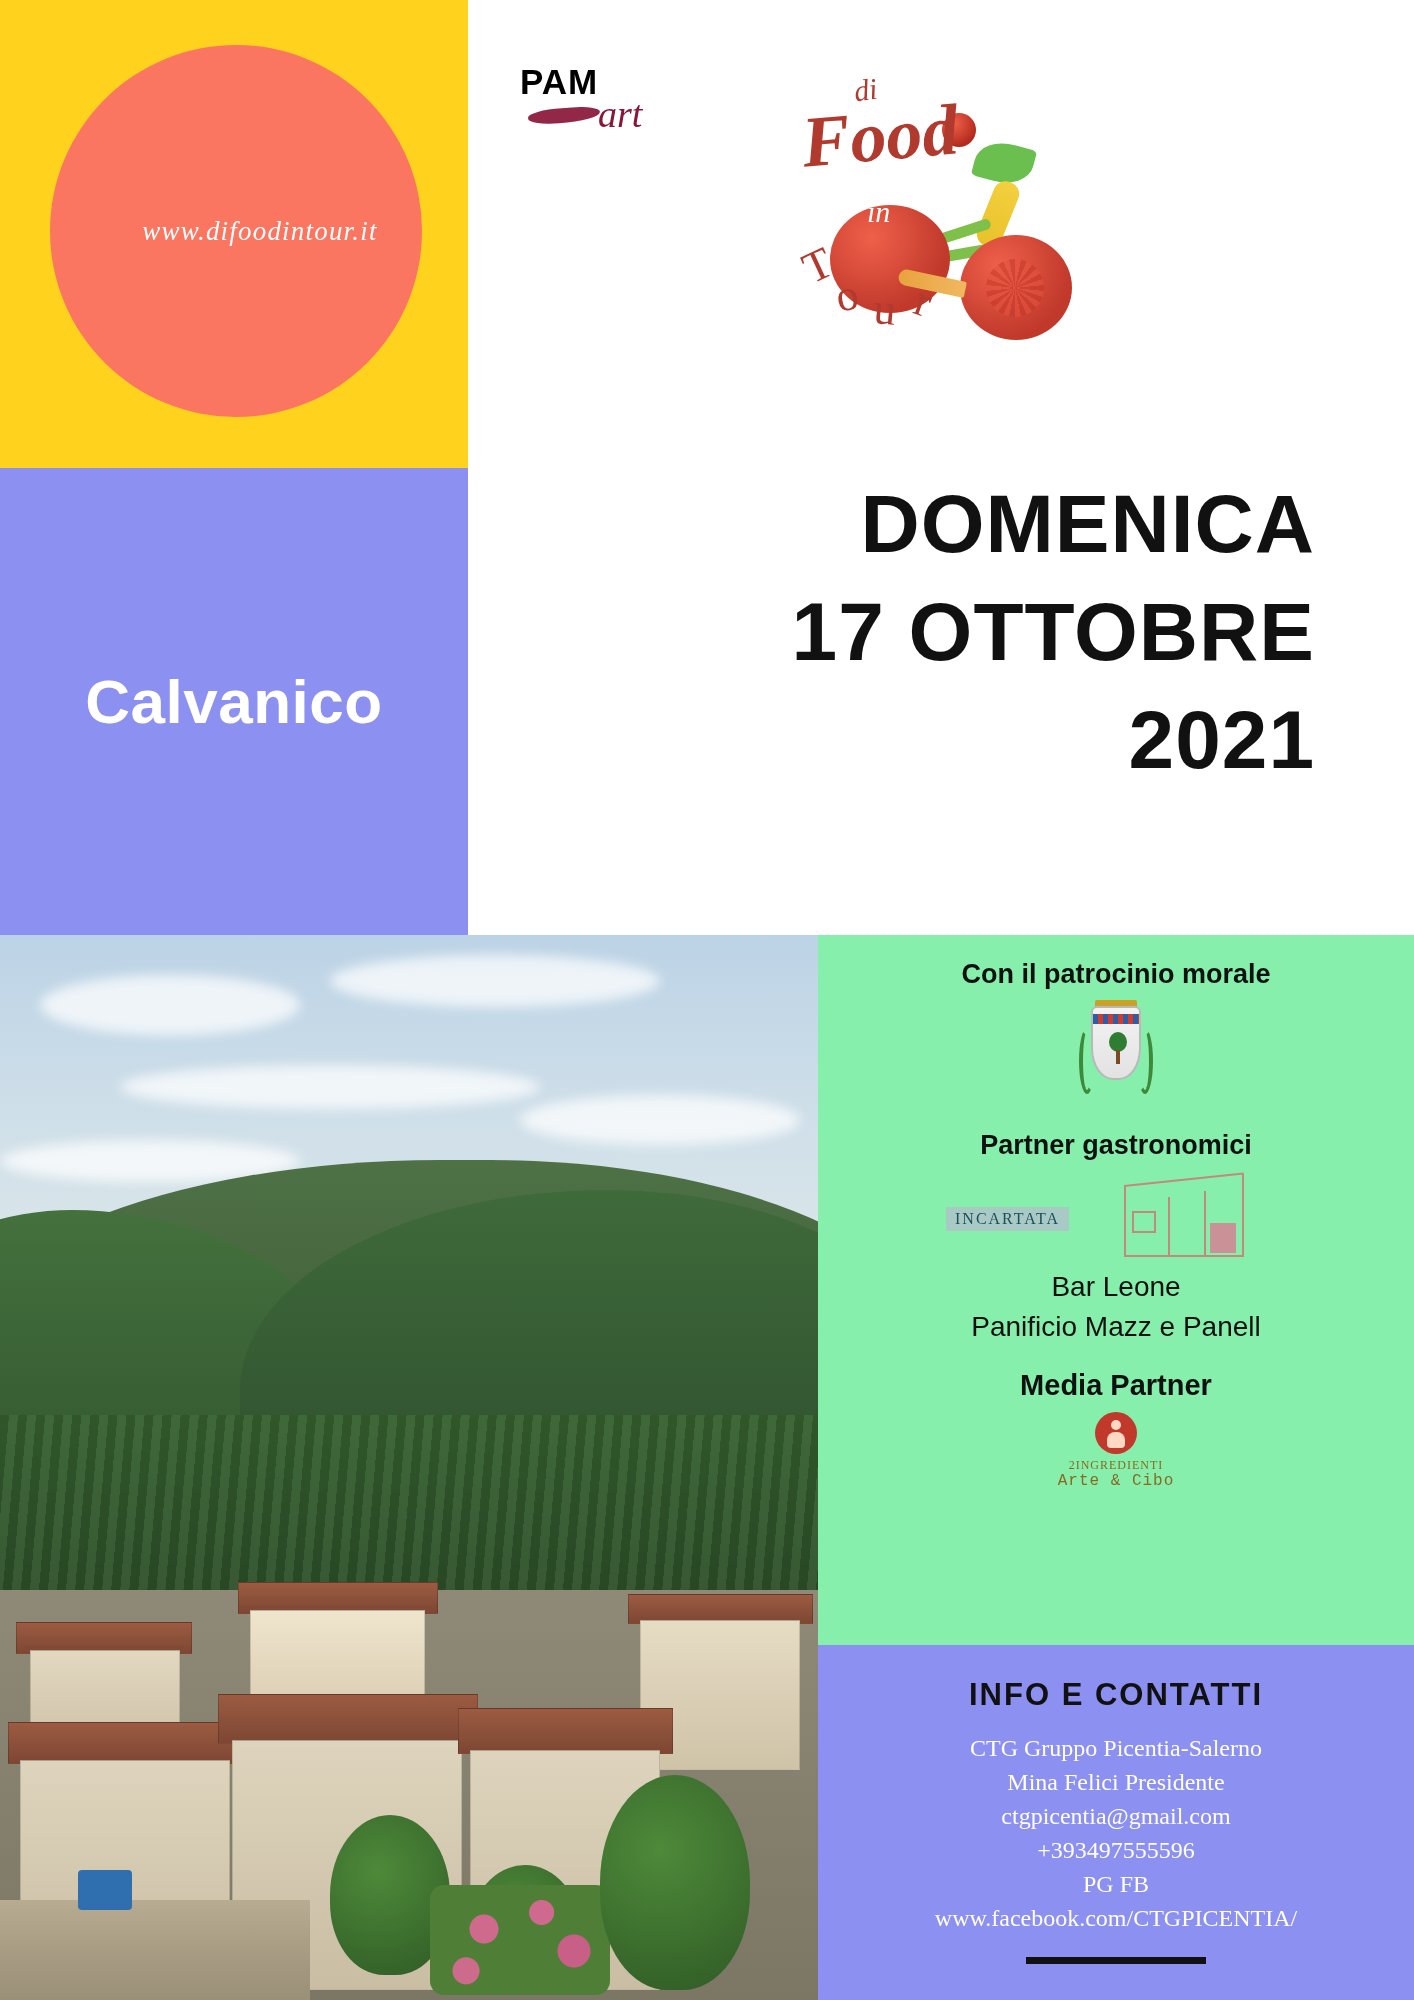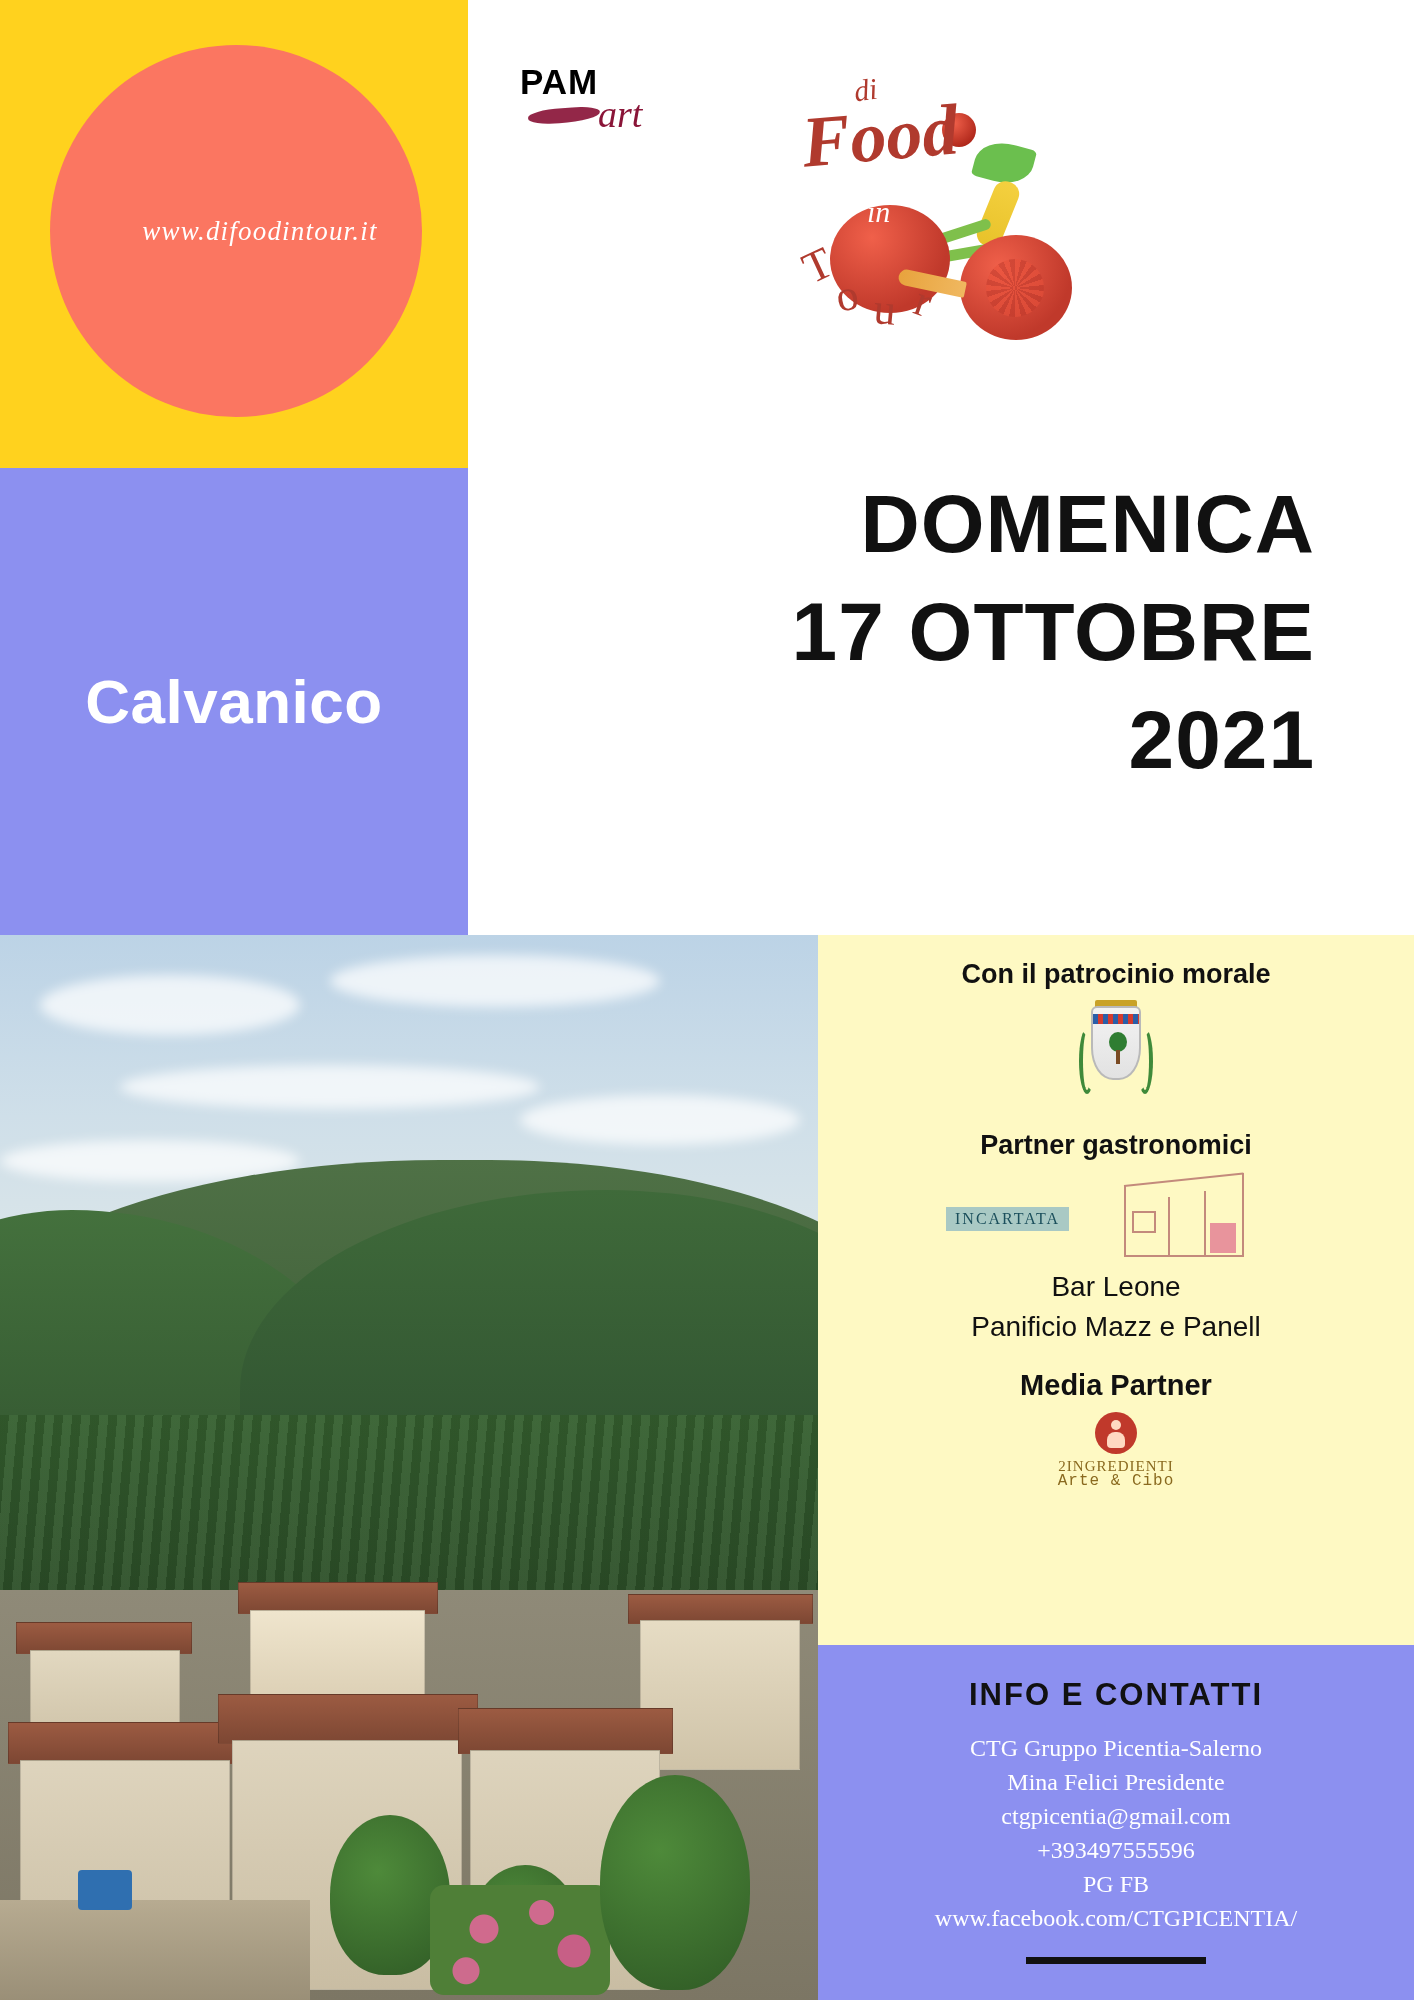--- a/index.html
+++ b/index.html
@@ -302,21 +302,21 @@
   }
   .blue-bin {
     position: absolute; left: 78px; top: 935px; width: 54px; height: 40px;
     background: #2f6fb0; border-radius: 4px;
   }
 
   
   .partners {
     position: absolute; left: 818px; top: 935px;
     width: 596px; height: 710px;
-    background: #fef9c3;
+    background: #86efac;
     text-align: center;
     padding-top: 24px;
   }
   .p-heading {
     font-family: "Liberation Sans", sans-serif;
     font-weight: bold;
     font-size: 27px;
     color: #111111;
   }
   .crest {
@@ -403,21 +403,21 @@
     position: absolute; left: 60px; top: 8px;
     width: 10px; height: 10px; border-radius: 50%; background: #ffd9c2;
   }
   .ml-body {
     position: absolute; left: 56px; top: 20px;
     width: 18px; height: 16px; border-radius: 8px 8px 4px 4px; background: #ffd9c2;
   }
   .ml-name {
     position: absolute; left: 0; top: 46px; width: 100%;
     font-family: "Liberation Serif", serif;
-    font-size: 15px; color: #8A6A1F; letter-spacing: 1px;
+    font-size: 12px; color: #8A6A1F; letter-spacing: 1px;
   }
   .ml-sub {
     position: absolute; left: 0; top: 60px; width: 100%;
     font-family: Liberation Mono, monospace;
     font-size: 16px; color: #8A6A1F; letter-spacing: 1px;
   }
 
   
   .info {
     position: absolute; left: 818px; top: 1645px;

